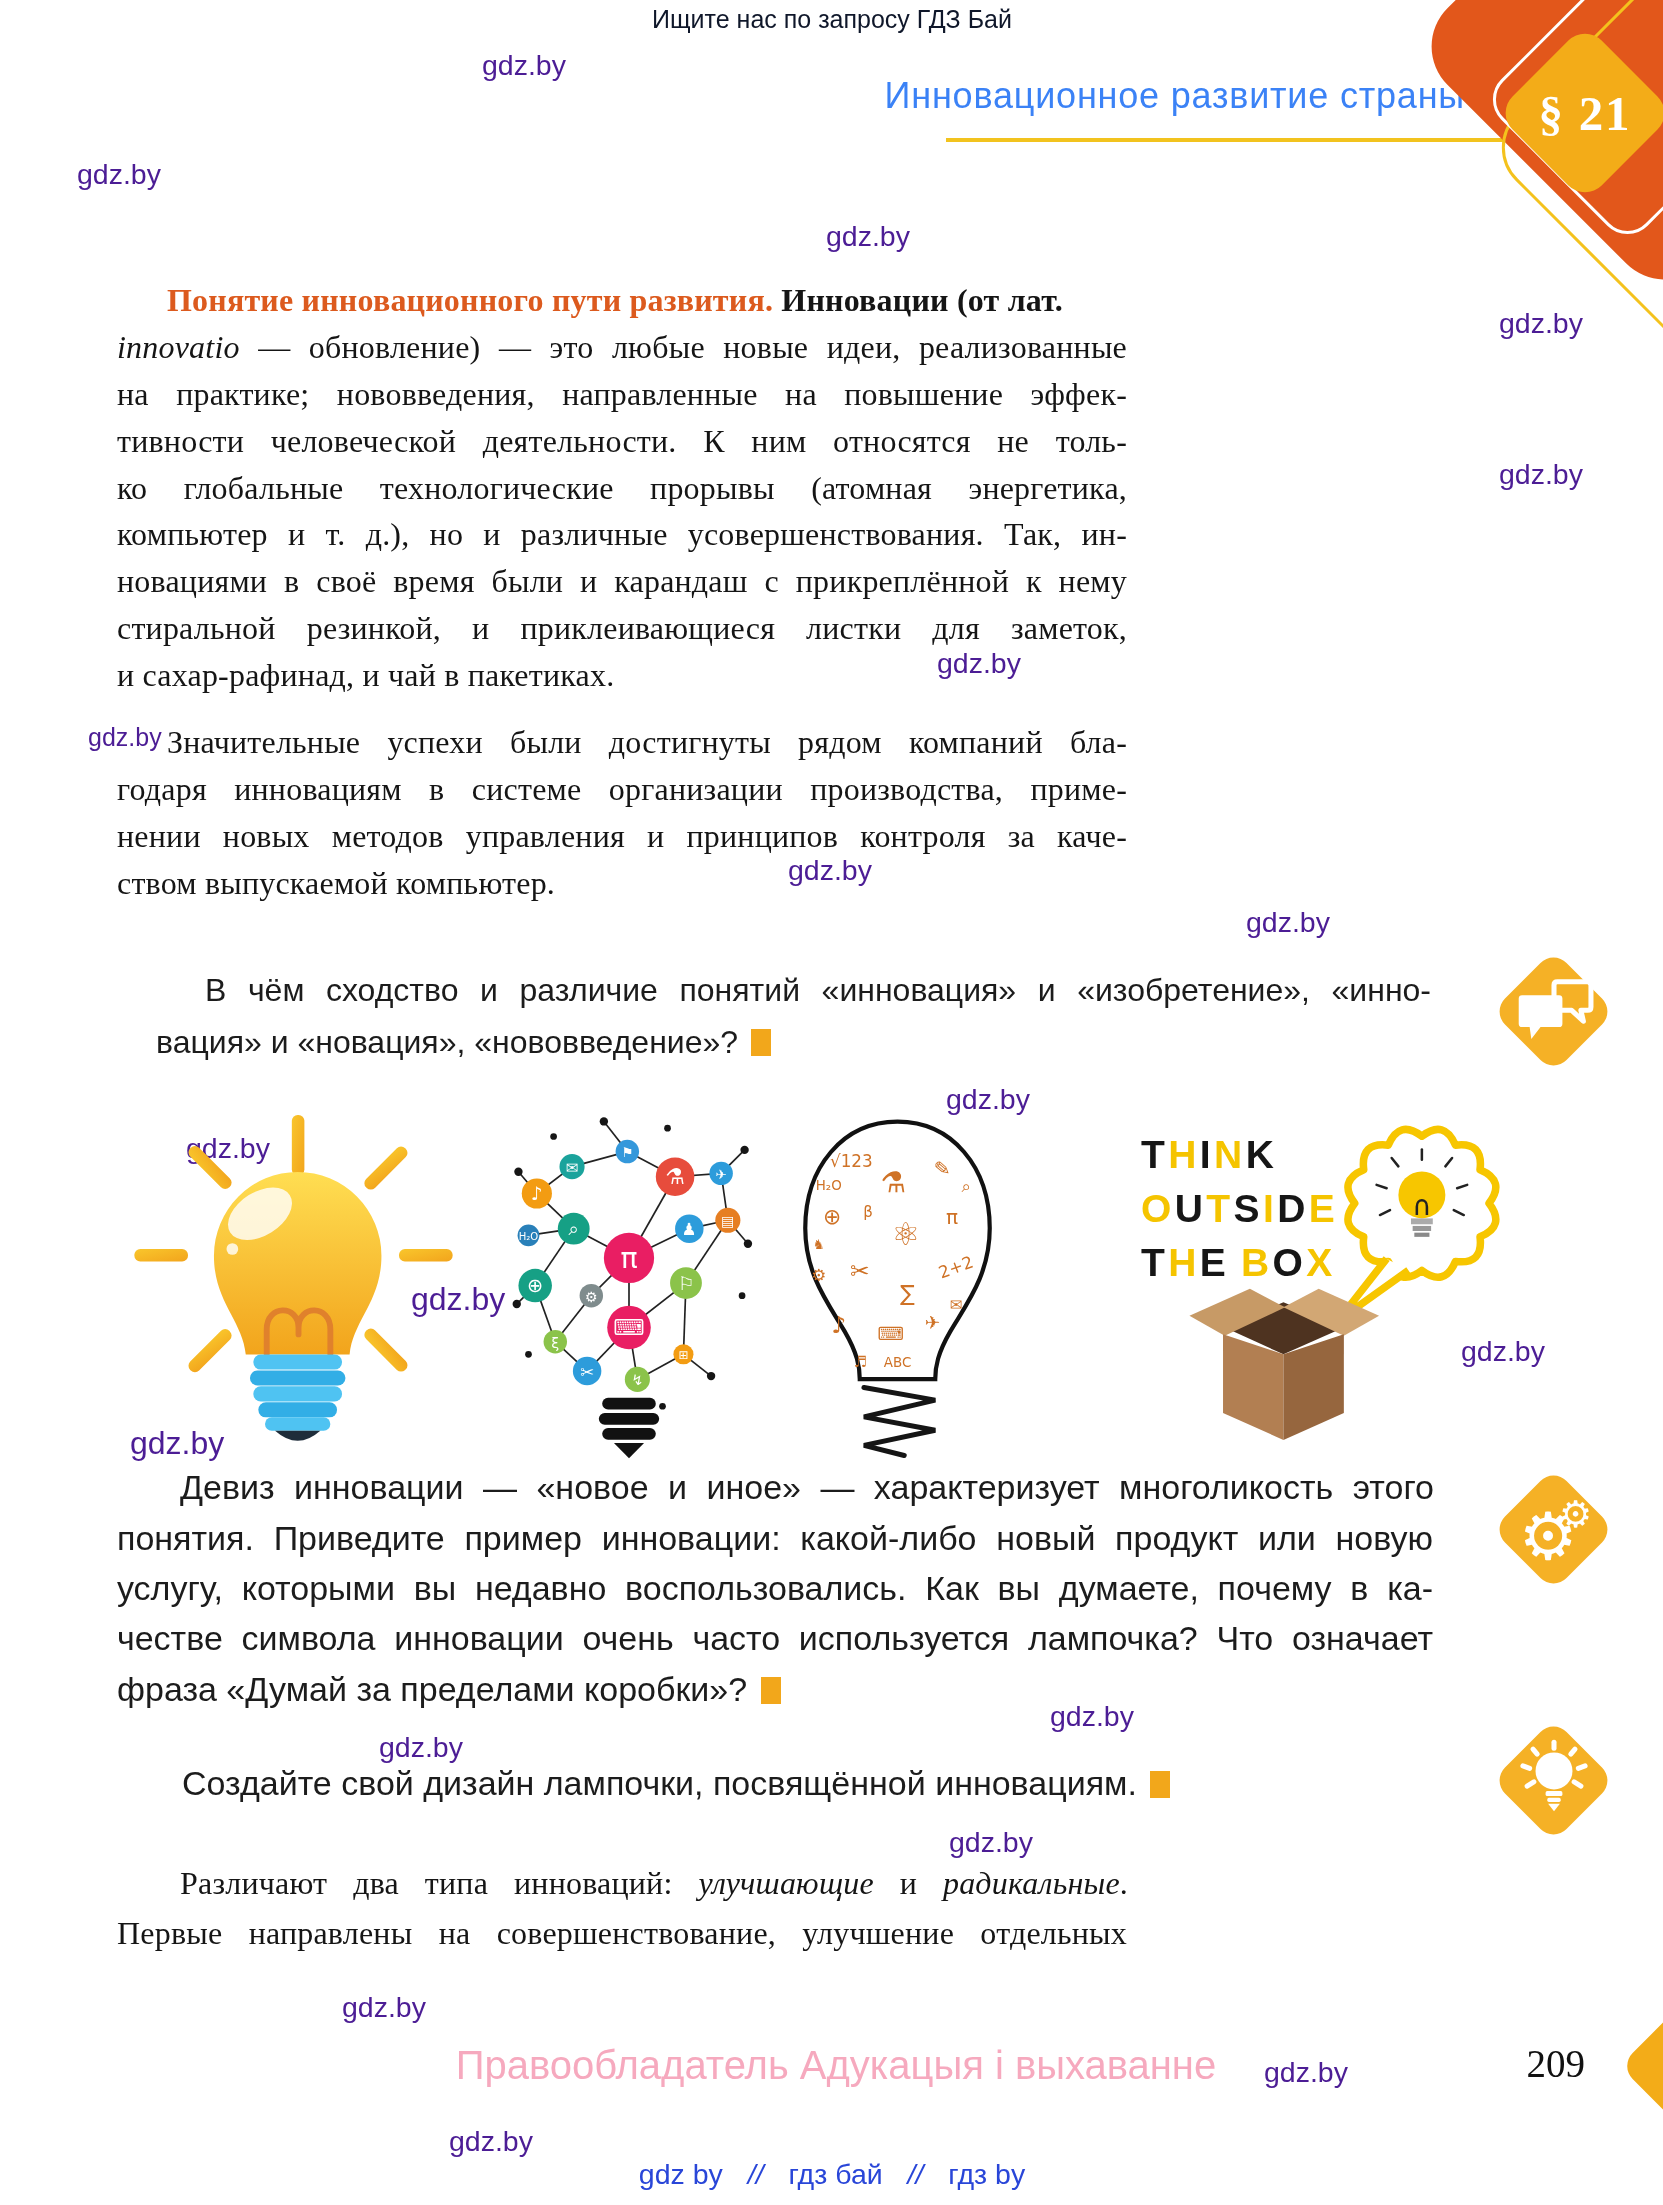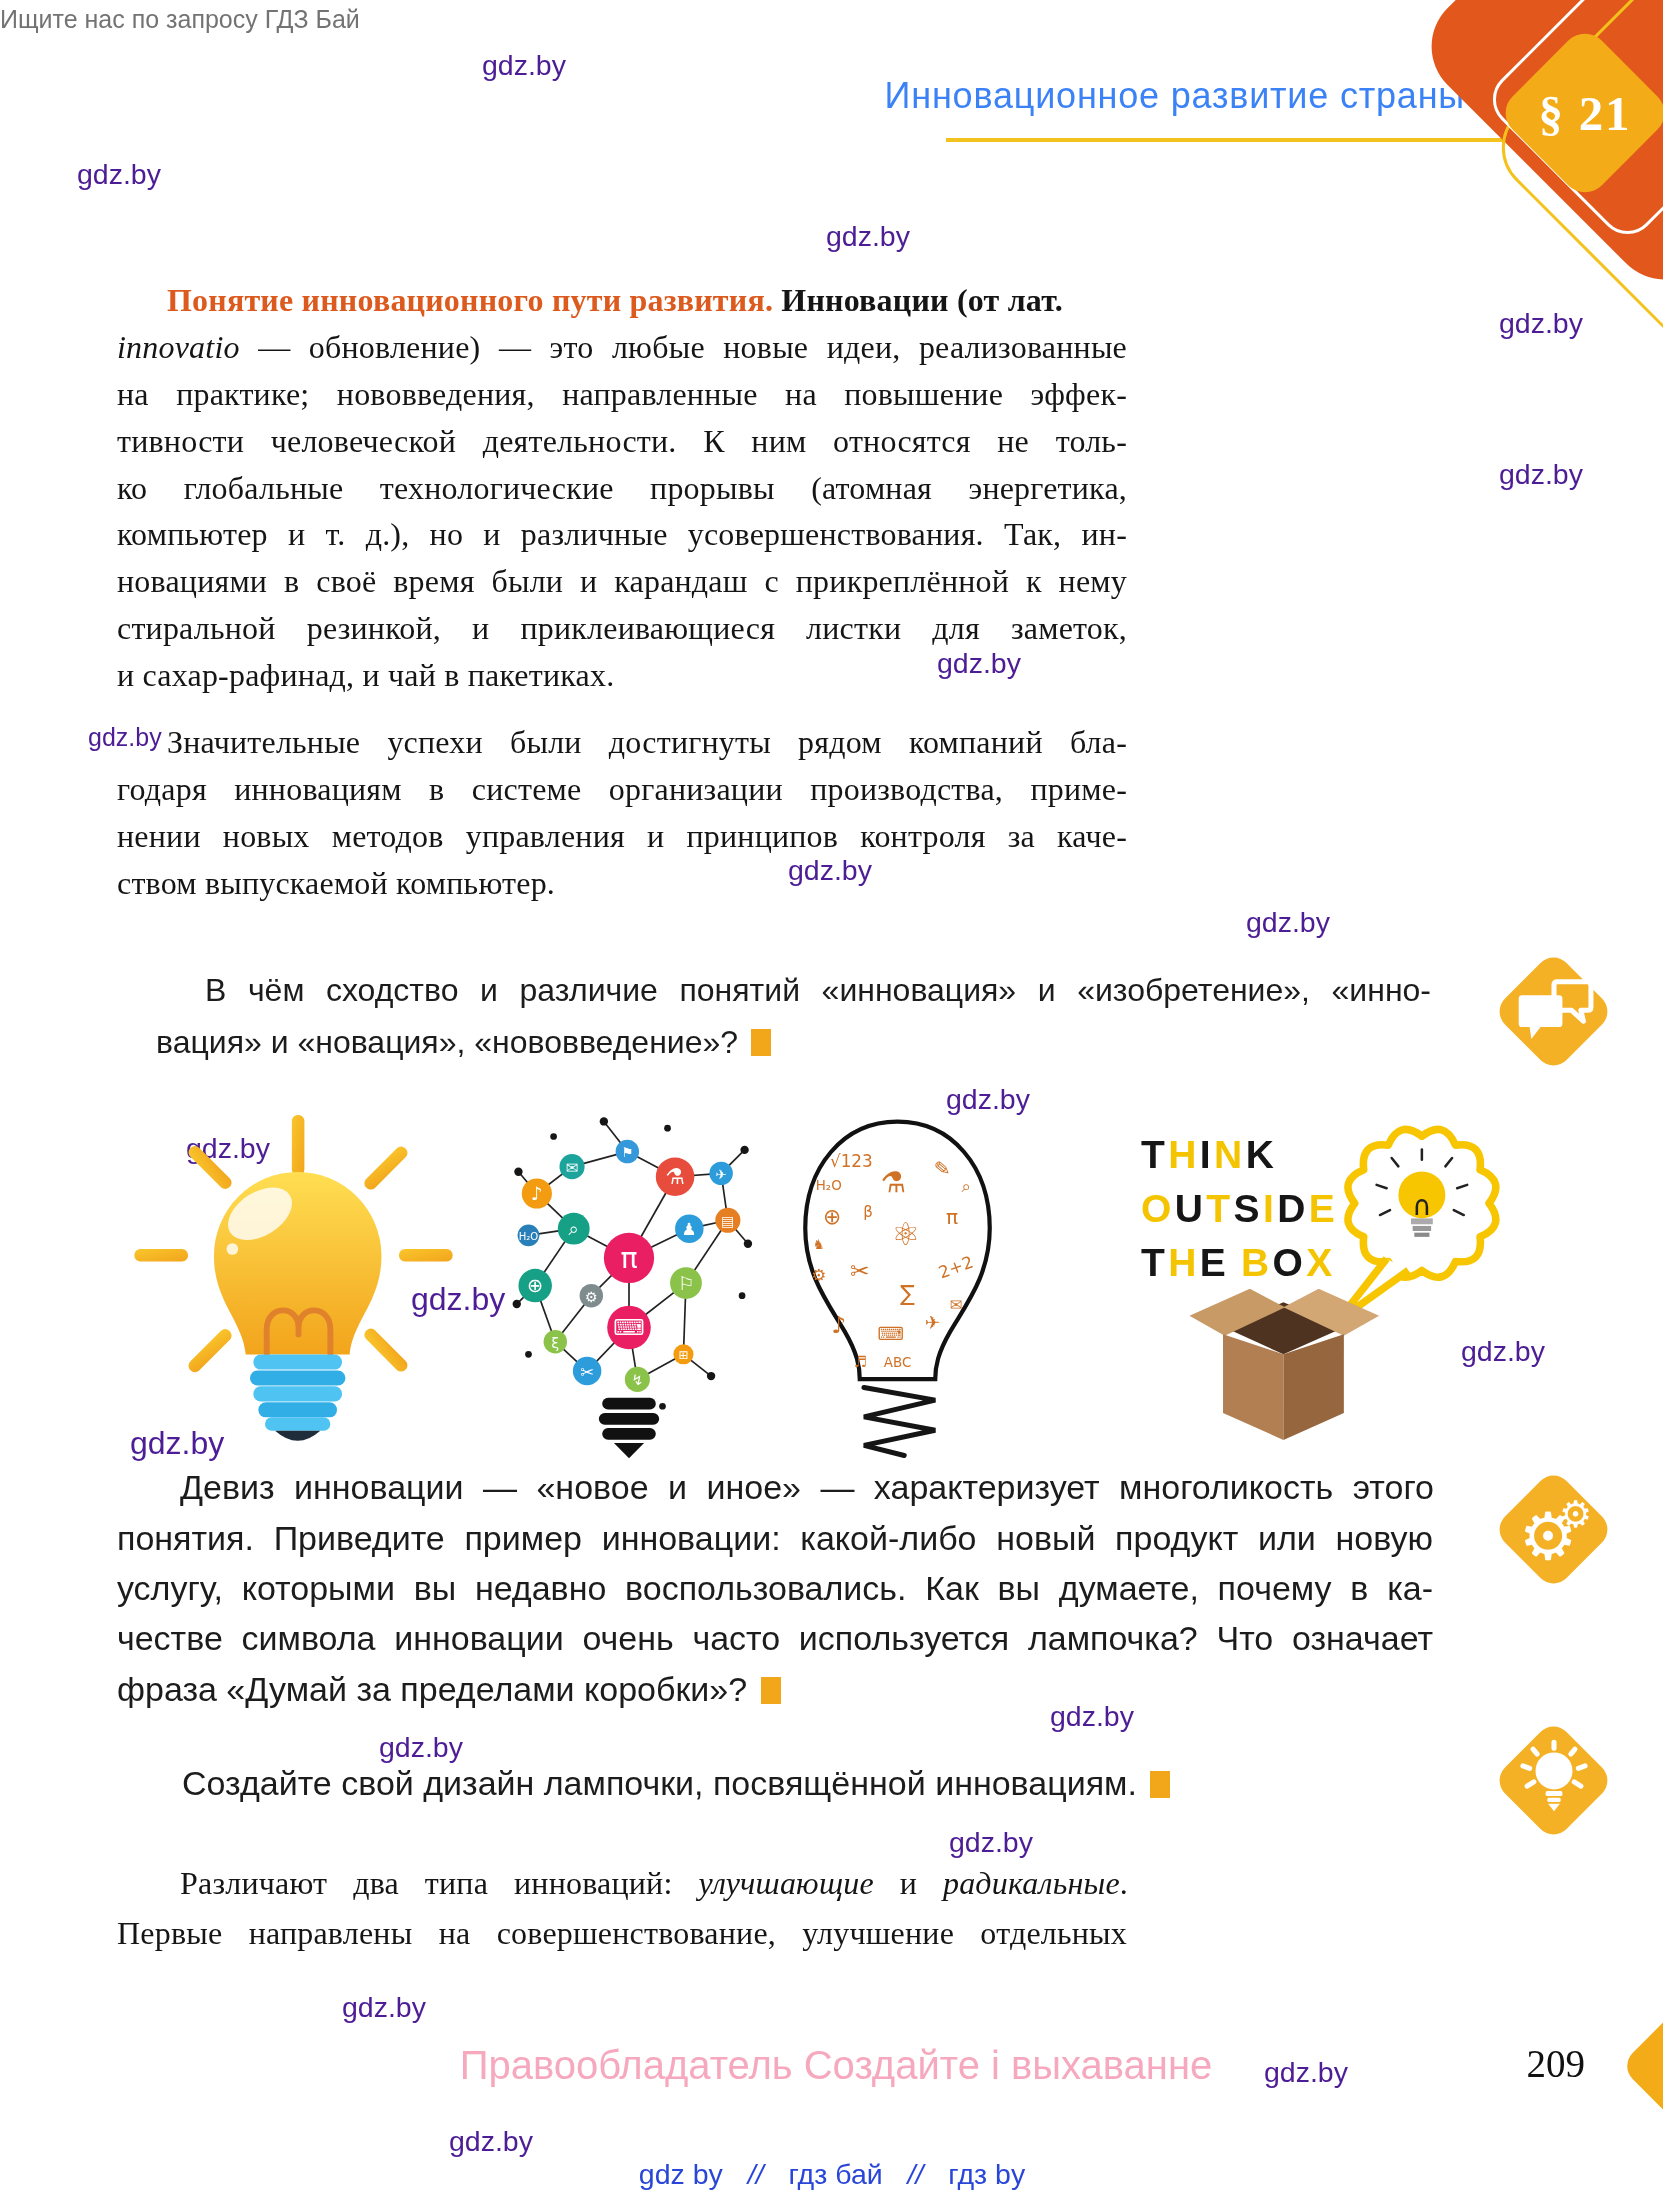--- a/index.html
+++ b/index.html
@@ -5,22 +5,22 @@
   html,body{margin:0;padding:0;background:#fff;}
   .page{position:relative;width:1664px;height:2205px;background:#fff;overflow:hidden;
         font-family:"Liberation Serif",serif;color:#151515;}
 
   
   .wm{position:absolute;font-family:"Liberation Sans",sans-serif;font-size:28.5px;color:#4c1d95;white-space:nowrap;}
   .wm.sm{font-size:25px;}
   .wm.lg{font-size:32px;}
 
   
-  .banner{position:absolute;top:5px;left:0;width:100%;
-          font-family:"Liberation Sans",sans-serif;font-size:25px;font-weight:500;color:#737373;}
+  .banner{position:absolute;top:5px;left:0;width:100%;text-align:center;
+          font-family:"Liberation Sans",sans-serif;font-size:25px;font-weight:500;color:#0f172a;}
 
   
   .htitle{position:absolute;top:75px;left:880px;width:585px;text-align:right;
           font-family:"Liberation Sans",sans-serif;font-size:36px;font-weight:400;color:#3b82f6;letter-spacing:0.8px;}
   .hline{position:absolute;left:946px;top:138px;width:560px;height:4.2px;background:#F2C31E;}
 
   .corner-orange{position:absolute;width:361px;height:361px;left:1484px;top:-134px;background:#E2571B;
                  border-radius:54px;transform:rotate(45deg);z-index:1;}
   .corner-yellow{position:absolute;width:335px;height:335px;left:1553px;top:-23.5px;border:3.4px solid #F4C21D;
                  border-radius:47px;transform:rotate(45deg);z-index:2;}
@@ -384,21 +384,21 @@
         <polygon points="43,77 57,77 50,86" fill="#fff"></polygon>
       </svg>
     </div>
   </div>
 
   <div class="tl just t3 ind75" style="top:1858px;">
     <span>Различают два типа инноваций: </span><span class="i">улучшающие</span><span> и </span><span class="i">радикальные</span><span>.</span>
   </div>
   <div class="tl just t3" style="top:1908px;">Первые направлены на совершенствование, улучшение отдельных</div>
 
-  <div class="copyright">Правообладатель Создайте і выхаванне</div>
+  <div class="copyright">Правообладатель Адукацыя і выхаванне</div>
   <div class="pagenum">209</div>
   <div class="edge-blob"></div>
   <div class="bluelinks">
     <span>gdz by</span>
     <span class="sep">//</span>
     <span>гдз бай</span>
     <span class="sep">//</span>
     <span>гдз by</span>
   </div>
 

